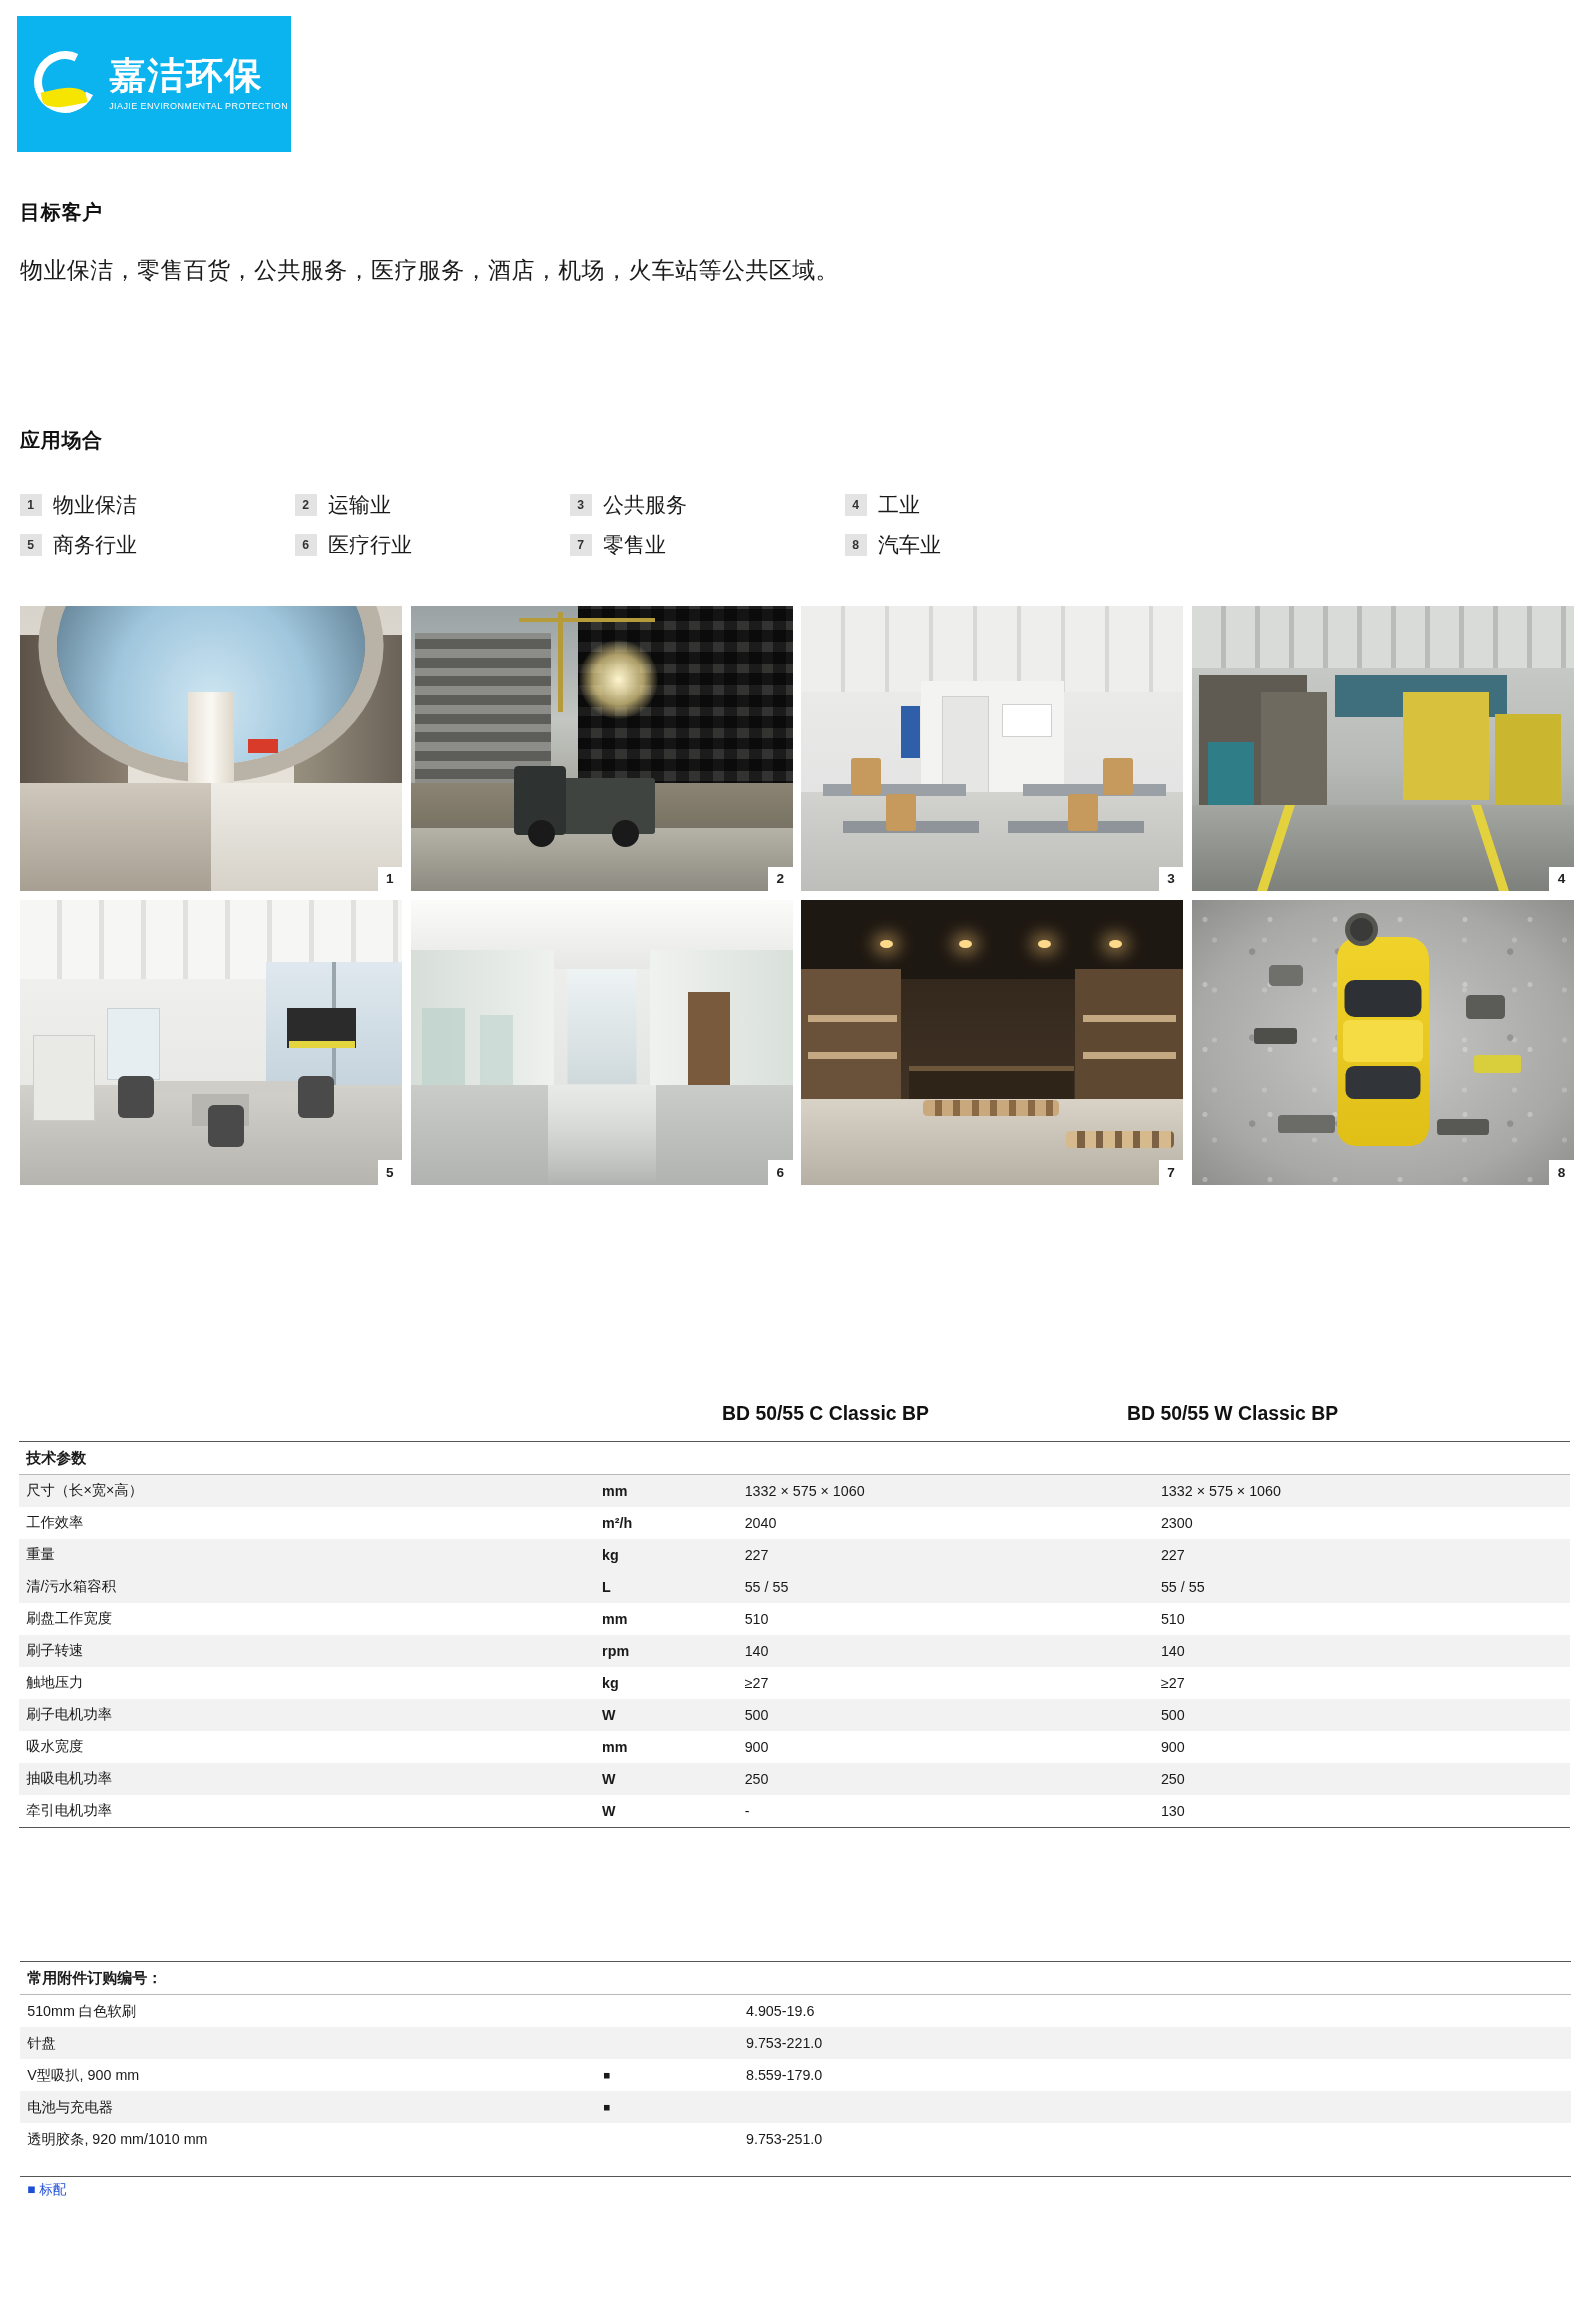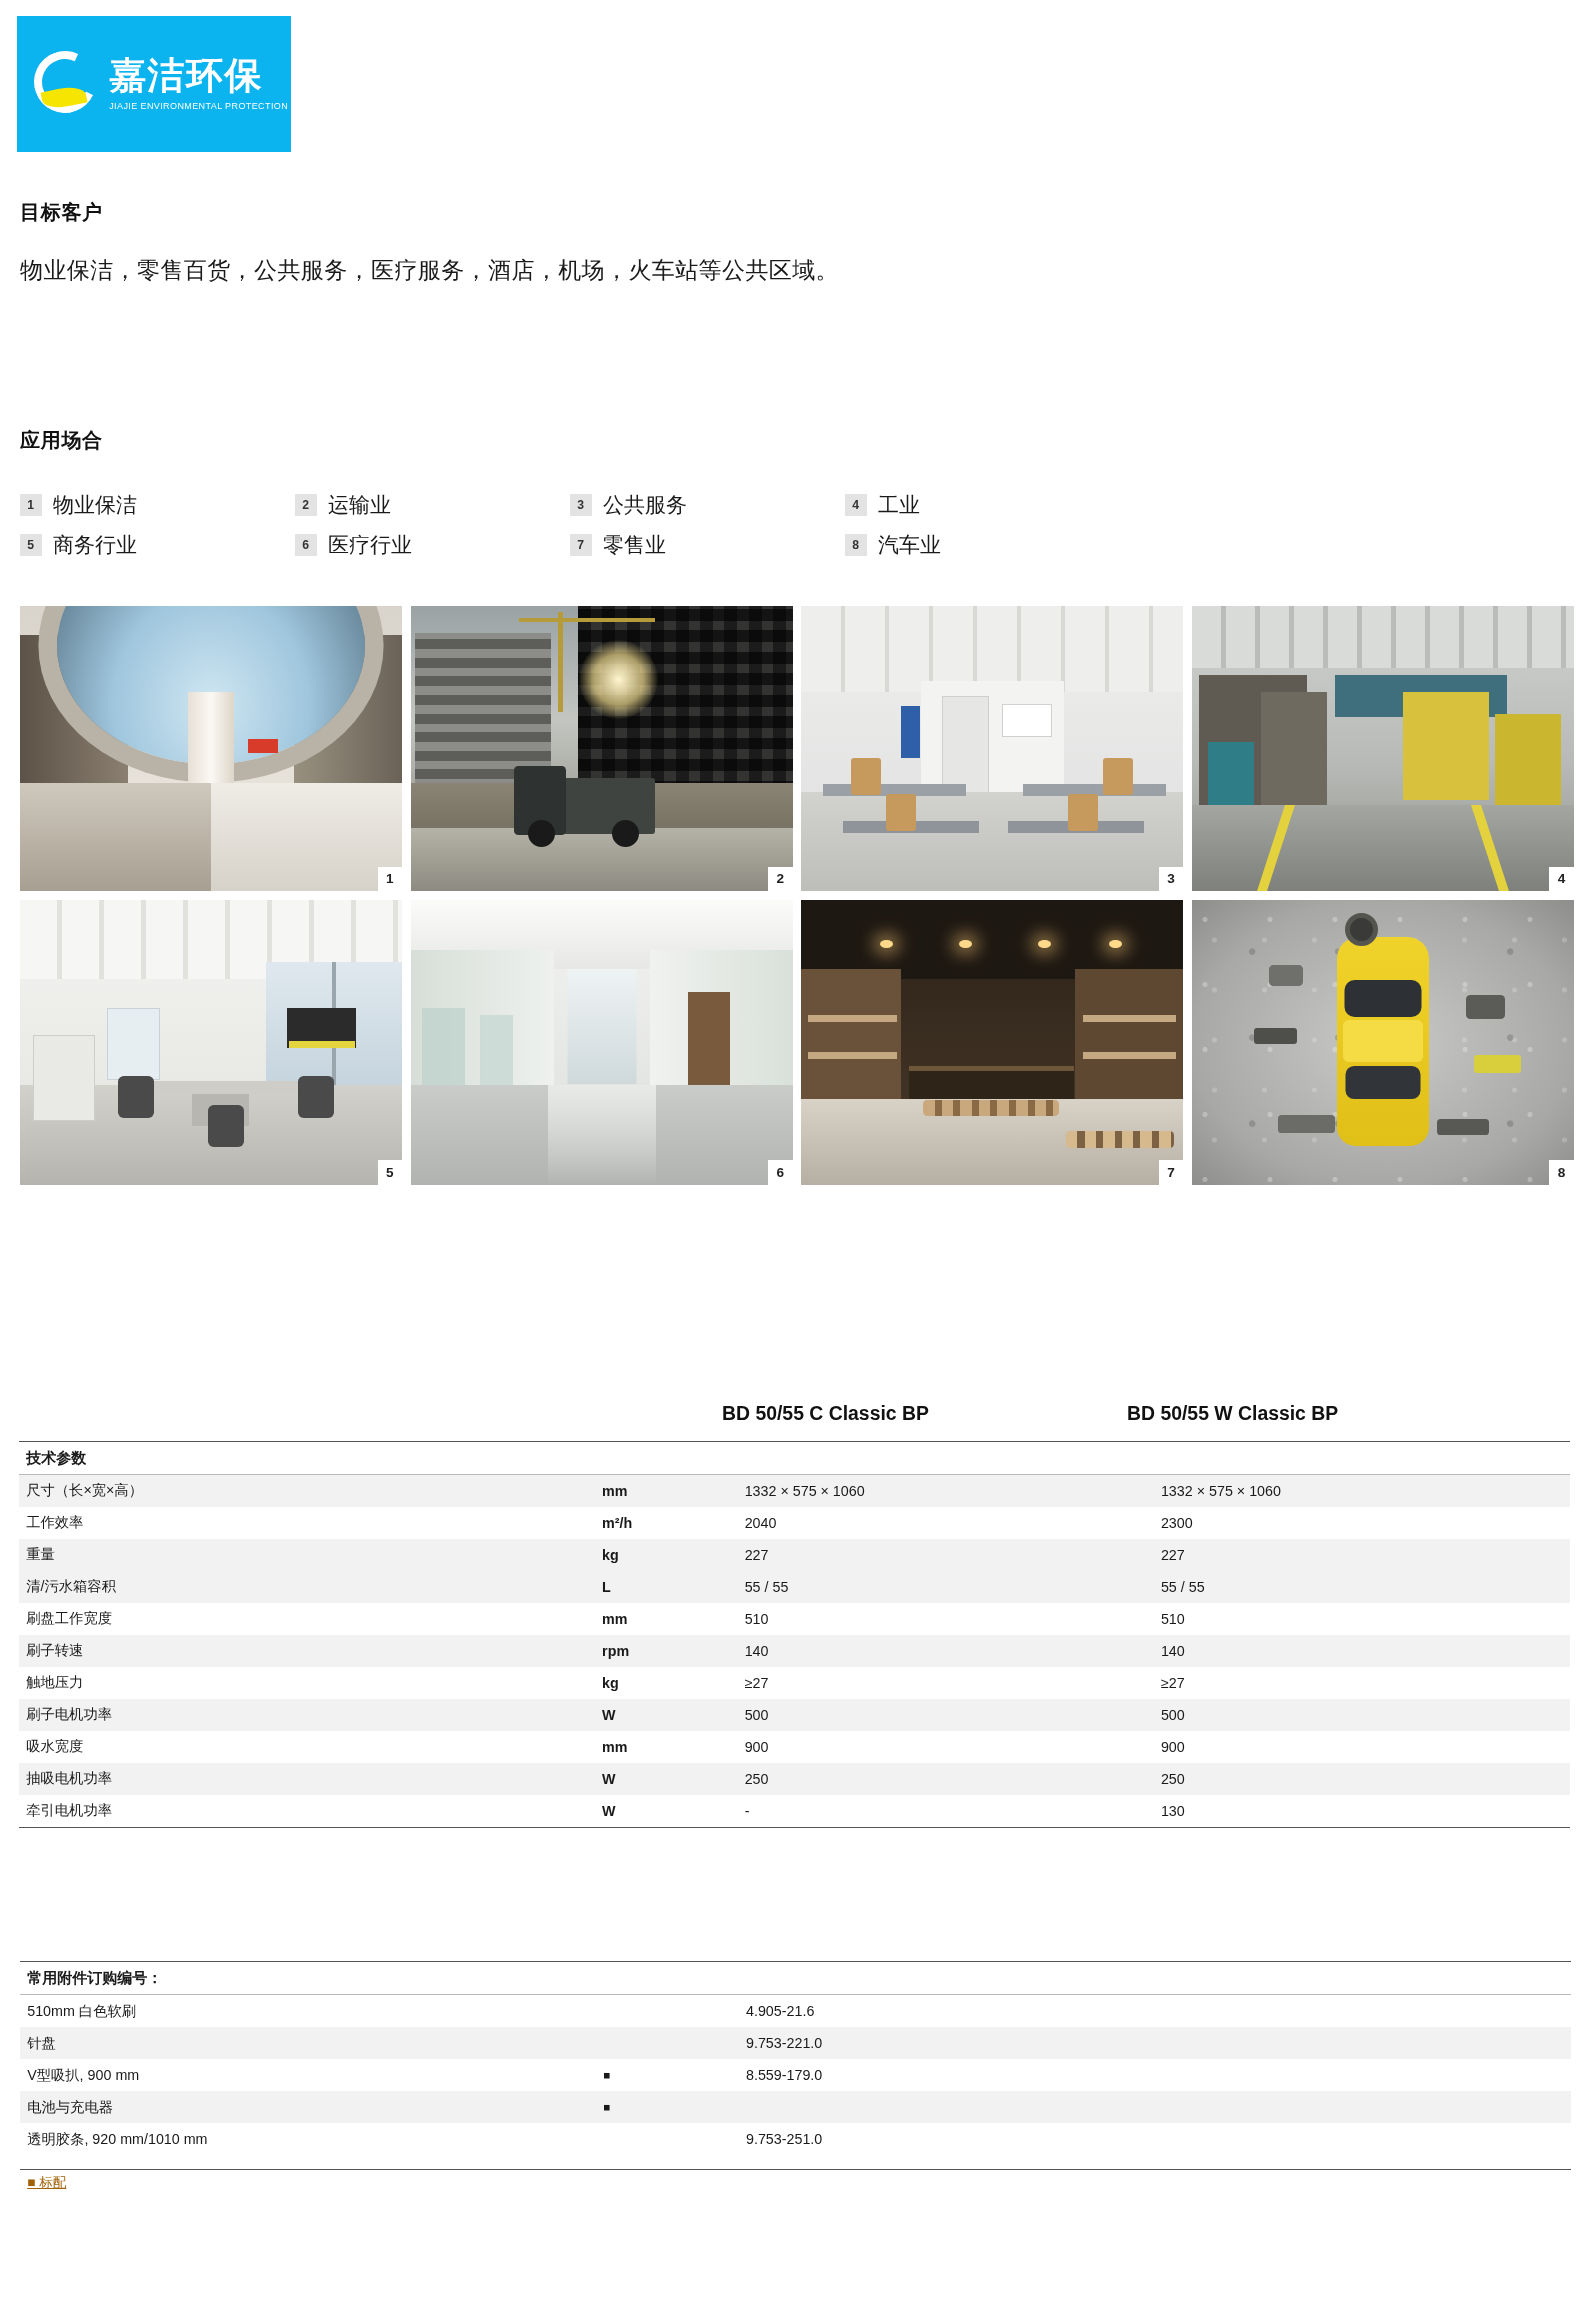--- a/index.html
+++ b/index.html
@@ -393,27 +393,26 @@
     font-weight: bold;
     font-size: 15px;
     border-top: 1.4px solid #555;
     border-bottom: 0.7px solid #b9b9b9;
   }
   table.acc tr.zebra { background: #f2f2f2; }
   td.a-name { width: 566px; }
   td.a-mark { width: 129px; }
   td.a-code { width: 824px; }
   .legend-foot {
-    margin-top: 14px;
+    margin-top: 21px;
     font-size: 13.6px;
-    color: #a16207;
+    color: #1d4ed8;
     padding-left: 7.2px;
     border-top: 1.4px solid #555;
     padding-top: 4.3px;
-    text-decoration: underline;
   }
   .sq { font-size: 11.5px; }
 </style>
 </head>
 <body>
 
 <div class="page">
 
   <div class="logo-block">
     <div class="logo-mark">
@@ -695,21 +694,21 @@
     <table class="acc">
       <tbody>
         <tr class="header-row">
           <td class="a-name">常用附件订购编号：</td>
           <td class="a-mark"></td>
           <td class="a-code"></td>
         </tr>
         <tr>
           <td class="a-name">510mm 白色软刷</td>
           <td class="a-mark sq"></td>
-          <td class="a-code">4.905-21.6</td>
+          <td class="a-code">4.905-19.6</td>
         </tr>
         <tr class="zebra">
           <td class="a-name">针盘</td>
           <td class="a-mark sq"></td>
           <td class="a-code">9.753-221.0</td>
         </tr>
         <tr>
           <td class="a-name">V型吸扒, 900 mm</td>
           <td class="a-mark sq">■</td>
           <td class="a-code">8.559-179.0</td>

